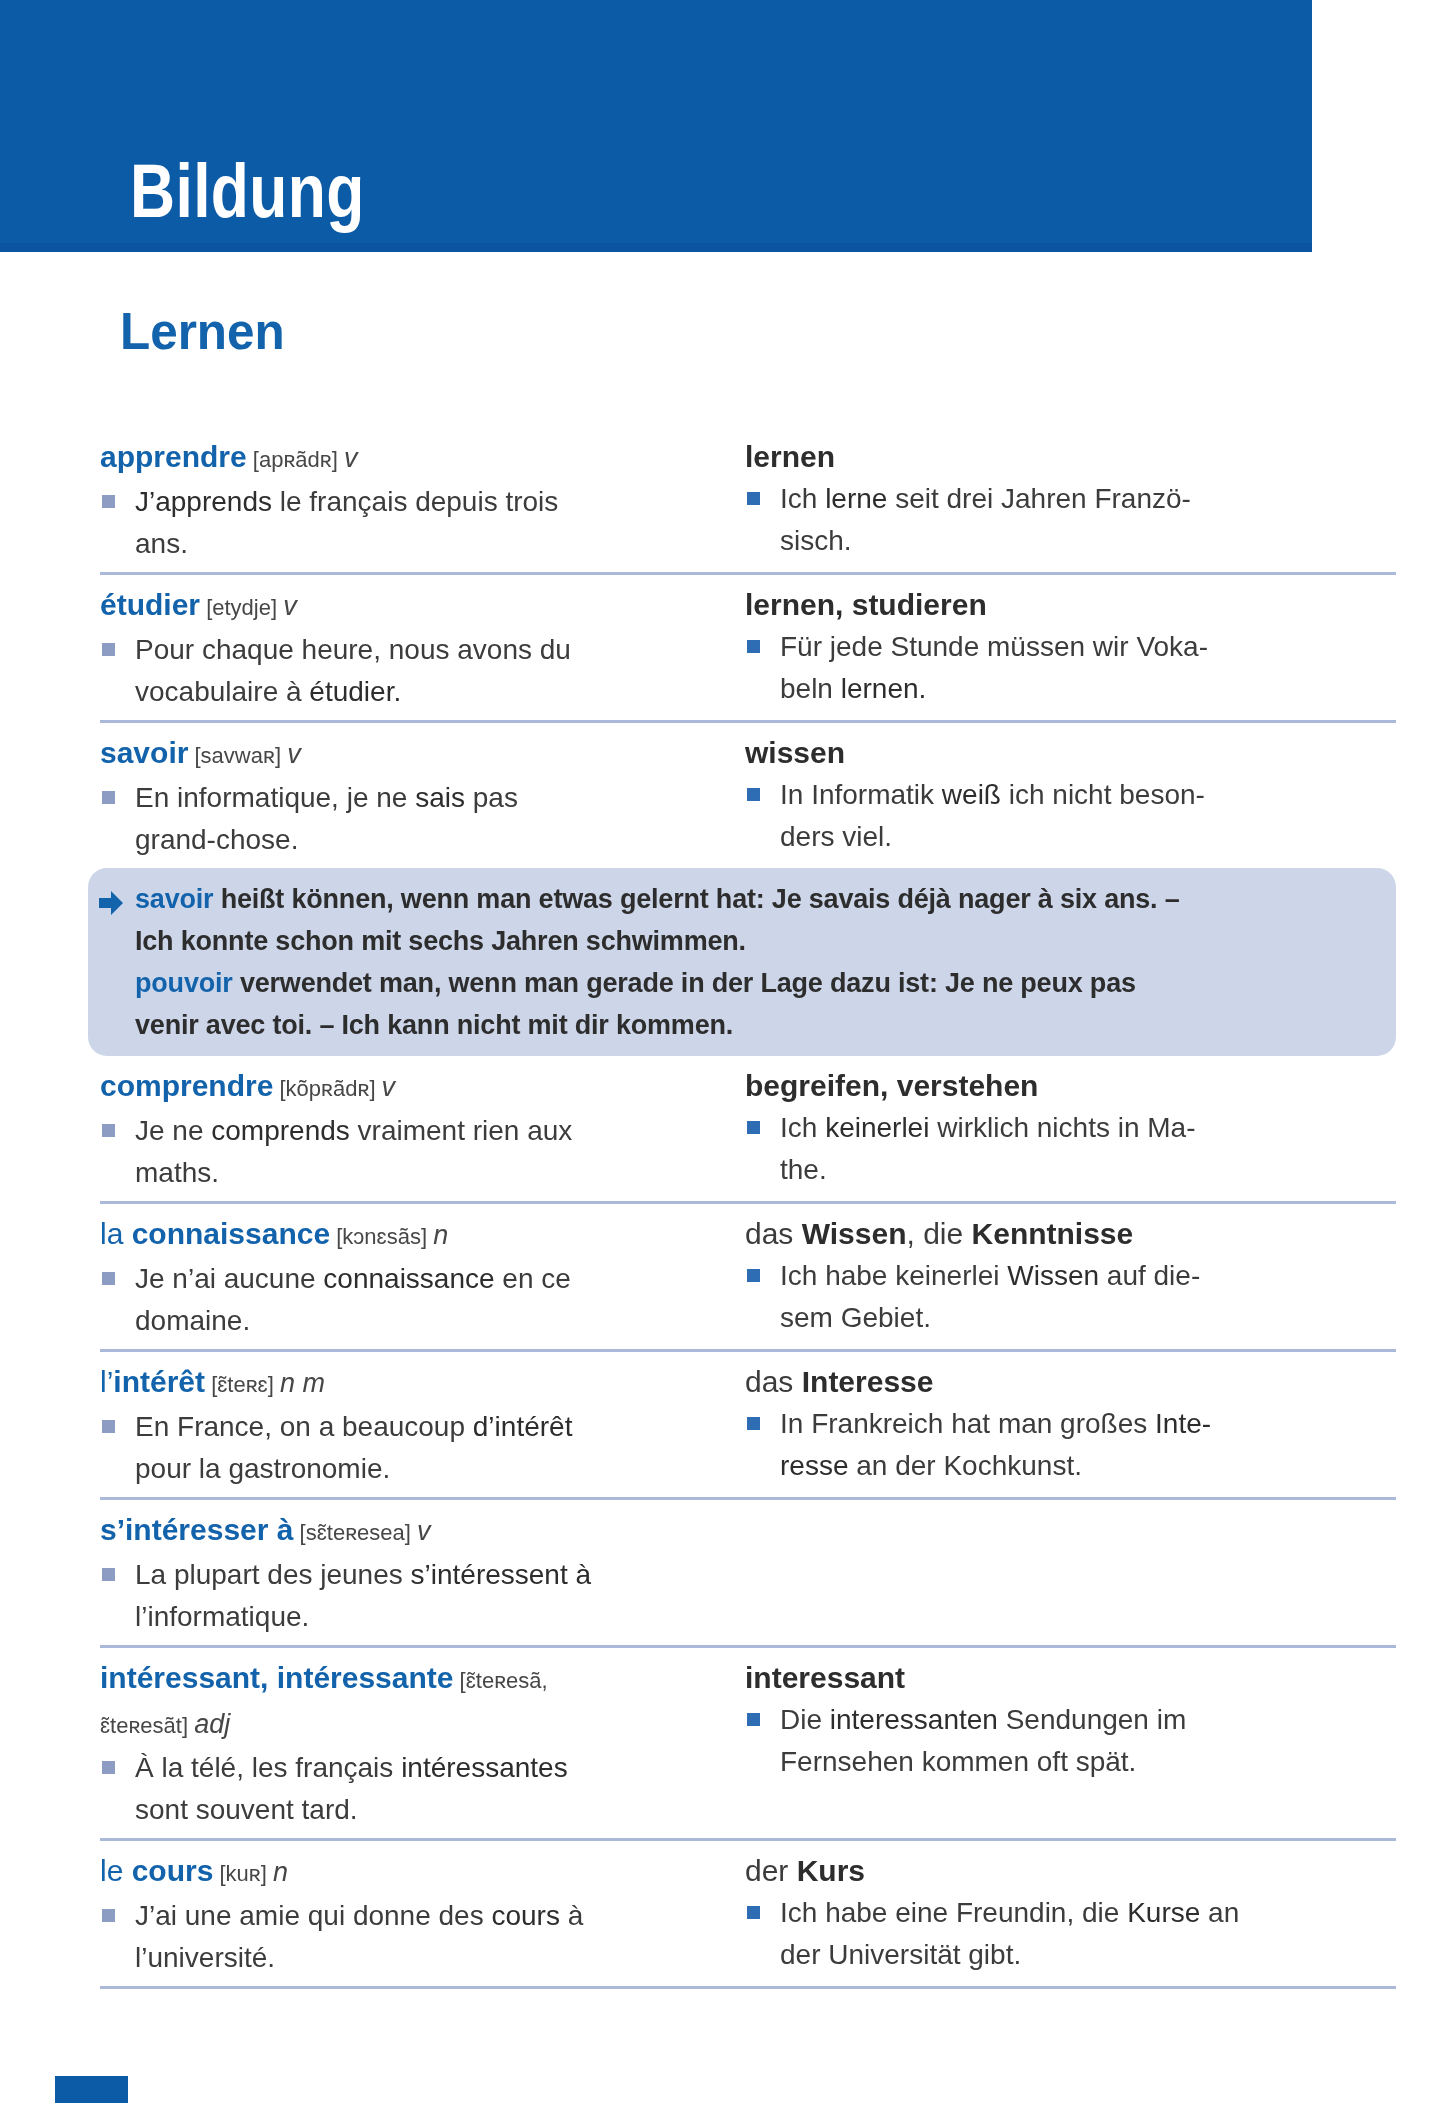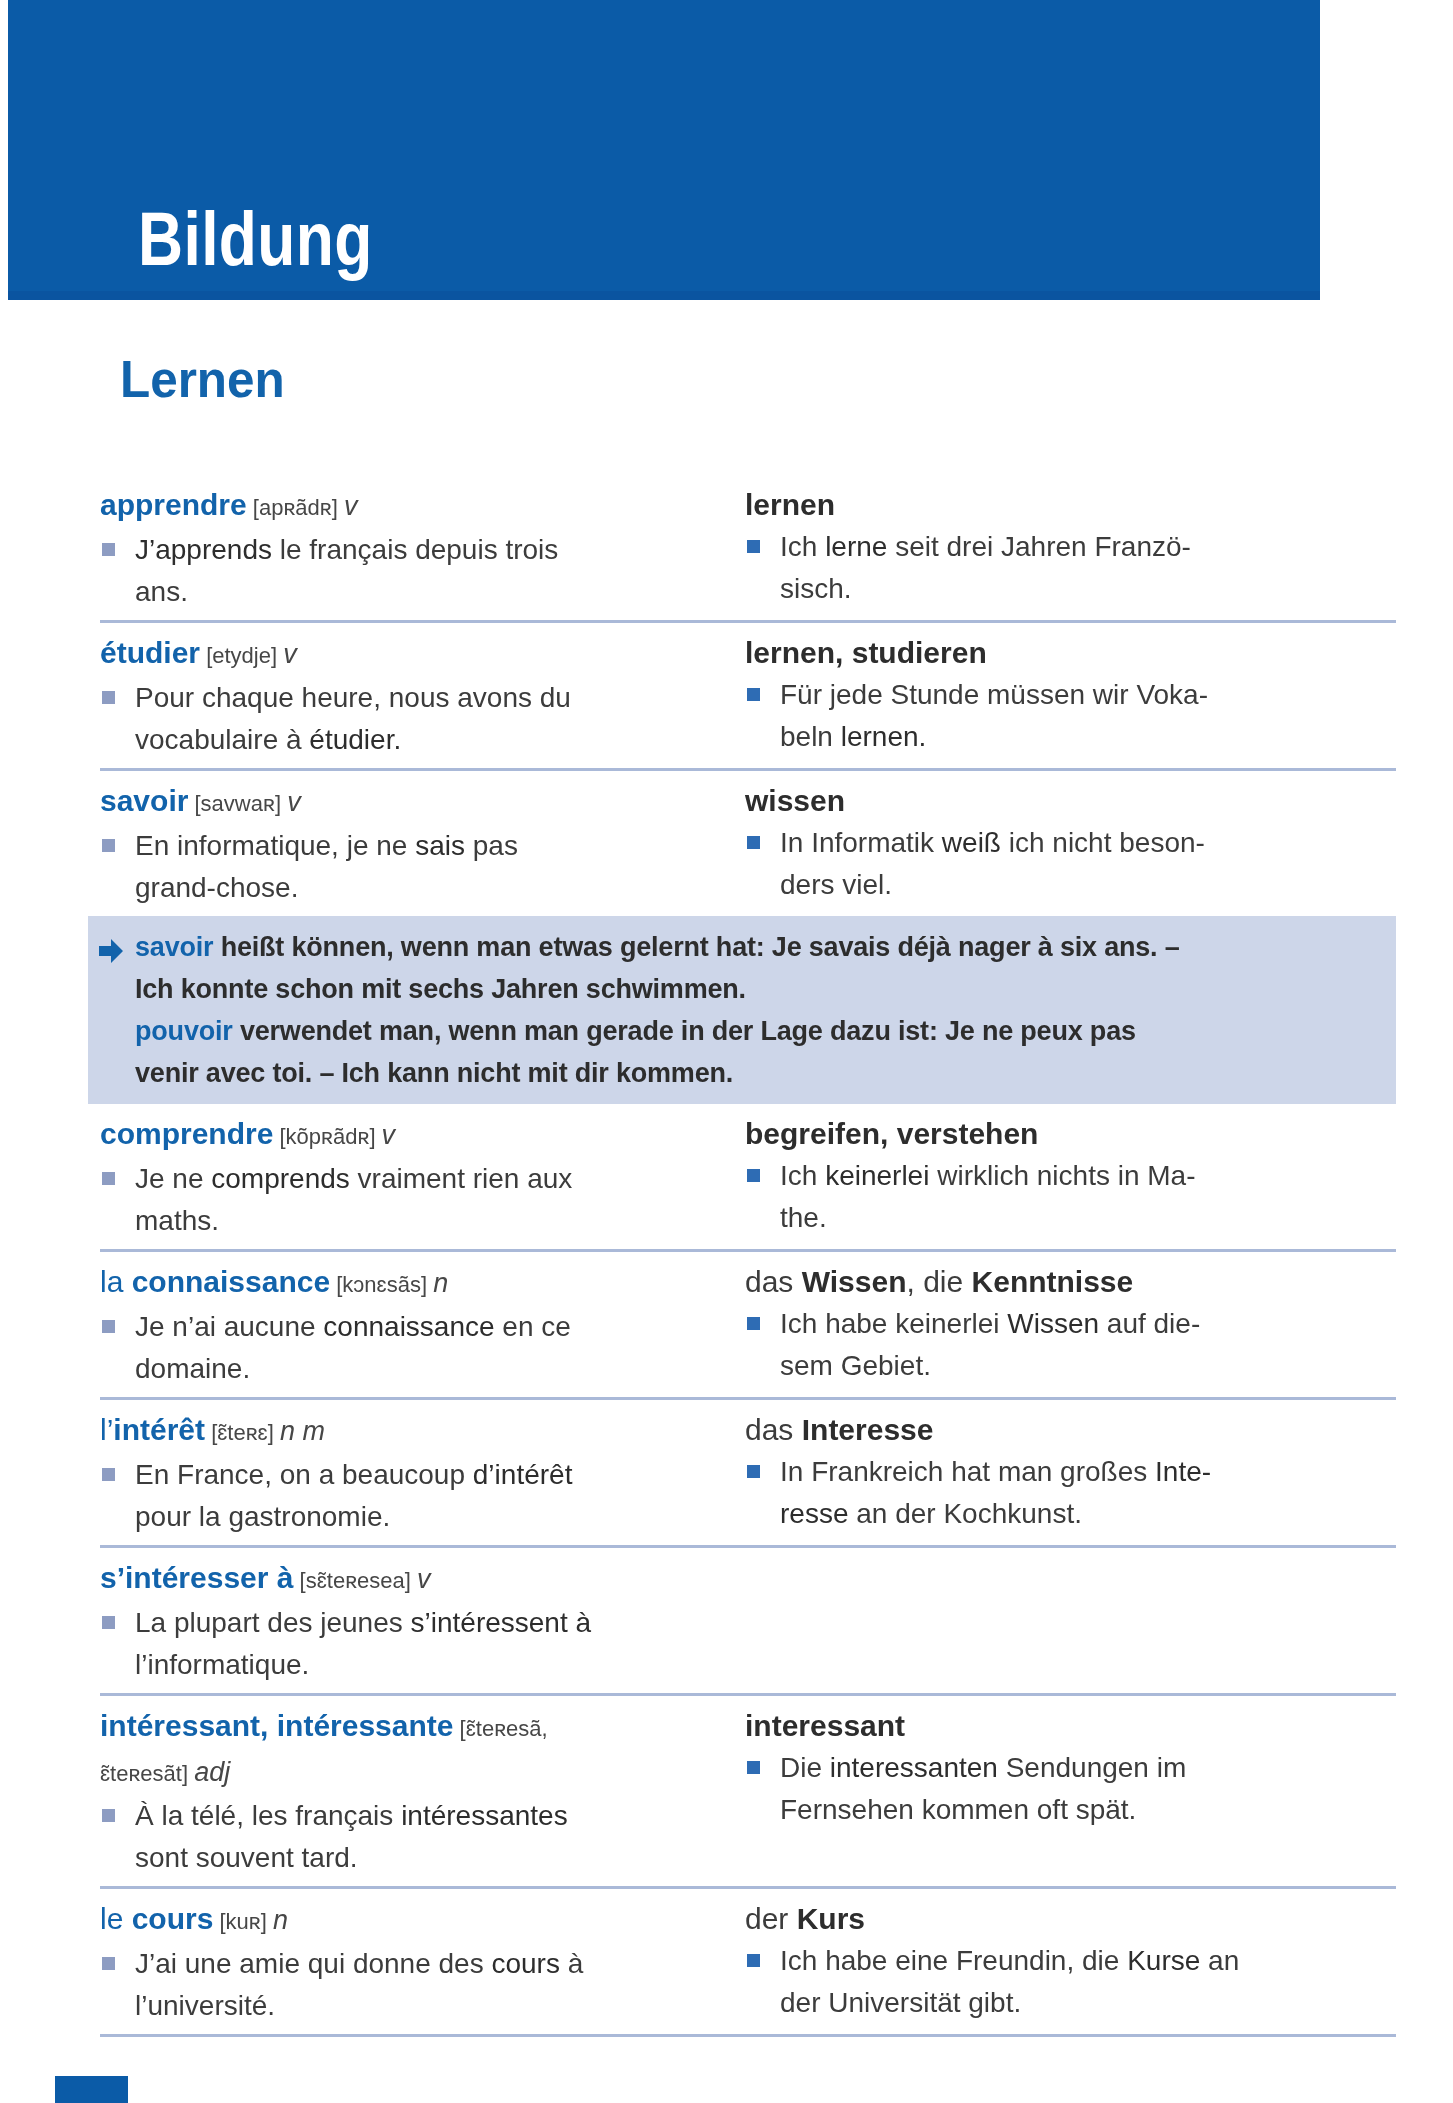--- a/index.html
+++ b/index.html
@@ -20,23 +20,22 @@
     position:relative;
     width:1453px;height:2103px;
     overflow:hidden;
     background:#ffffff;
     font-family:"Liberation Sans","DejaVu Sans",sans-serif;
     color:var(--ink);
   }
   
   .band{
     position:relative;
-    width:1312px;height:300px;
+    width:1312px;height:252px;
     background:var(--band);
-    margin-left:8px;
   }
   .band::after{
     content:"";position:absolute;left:0;right:0;bottom:0;height:9px;
     background:var(--band-edge);
   }
   .band h1{
     position:absolute;left:130px;bottom:18px;
     color:#ffffff;font-size:76px;font-weight:700;letter-spacing:.5px;
     transform:scaleX(.82);transform-origin:left bottom;
     white-space:nowrap;
@@ -76,20 +75,21 @@
   .bseg{color:var(--ink-bold);font-weight:400}
   
   .infobox{
     position:relative;
     width:1308px;margin-left:-12px;
     background:var(--boxbg);
     padding:10px 16px 10px 47px;
     font-size:27px;line-height:42px;
     font-weight:700;color:var(--ink-bold);
     letter-spacing:-0.2px;
+    border-radius:19px;
   }
   .infobox .arrow{position:absolute;left:10px;top:18px;width:26px;height:26px}
   
   .corner-mark{
     position:absolute;left:55px;top:2076px;width:73px;height:27px;
     background:var(--band);
   }
 </style>
 </head>
 <body>

